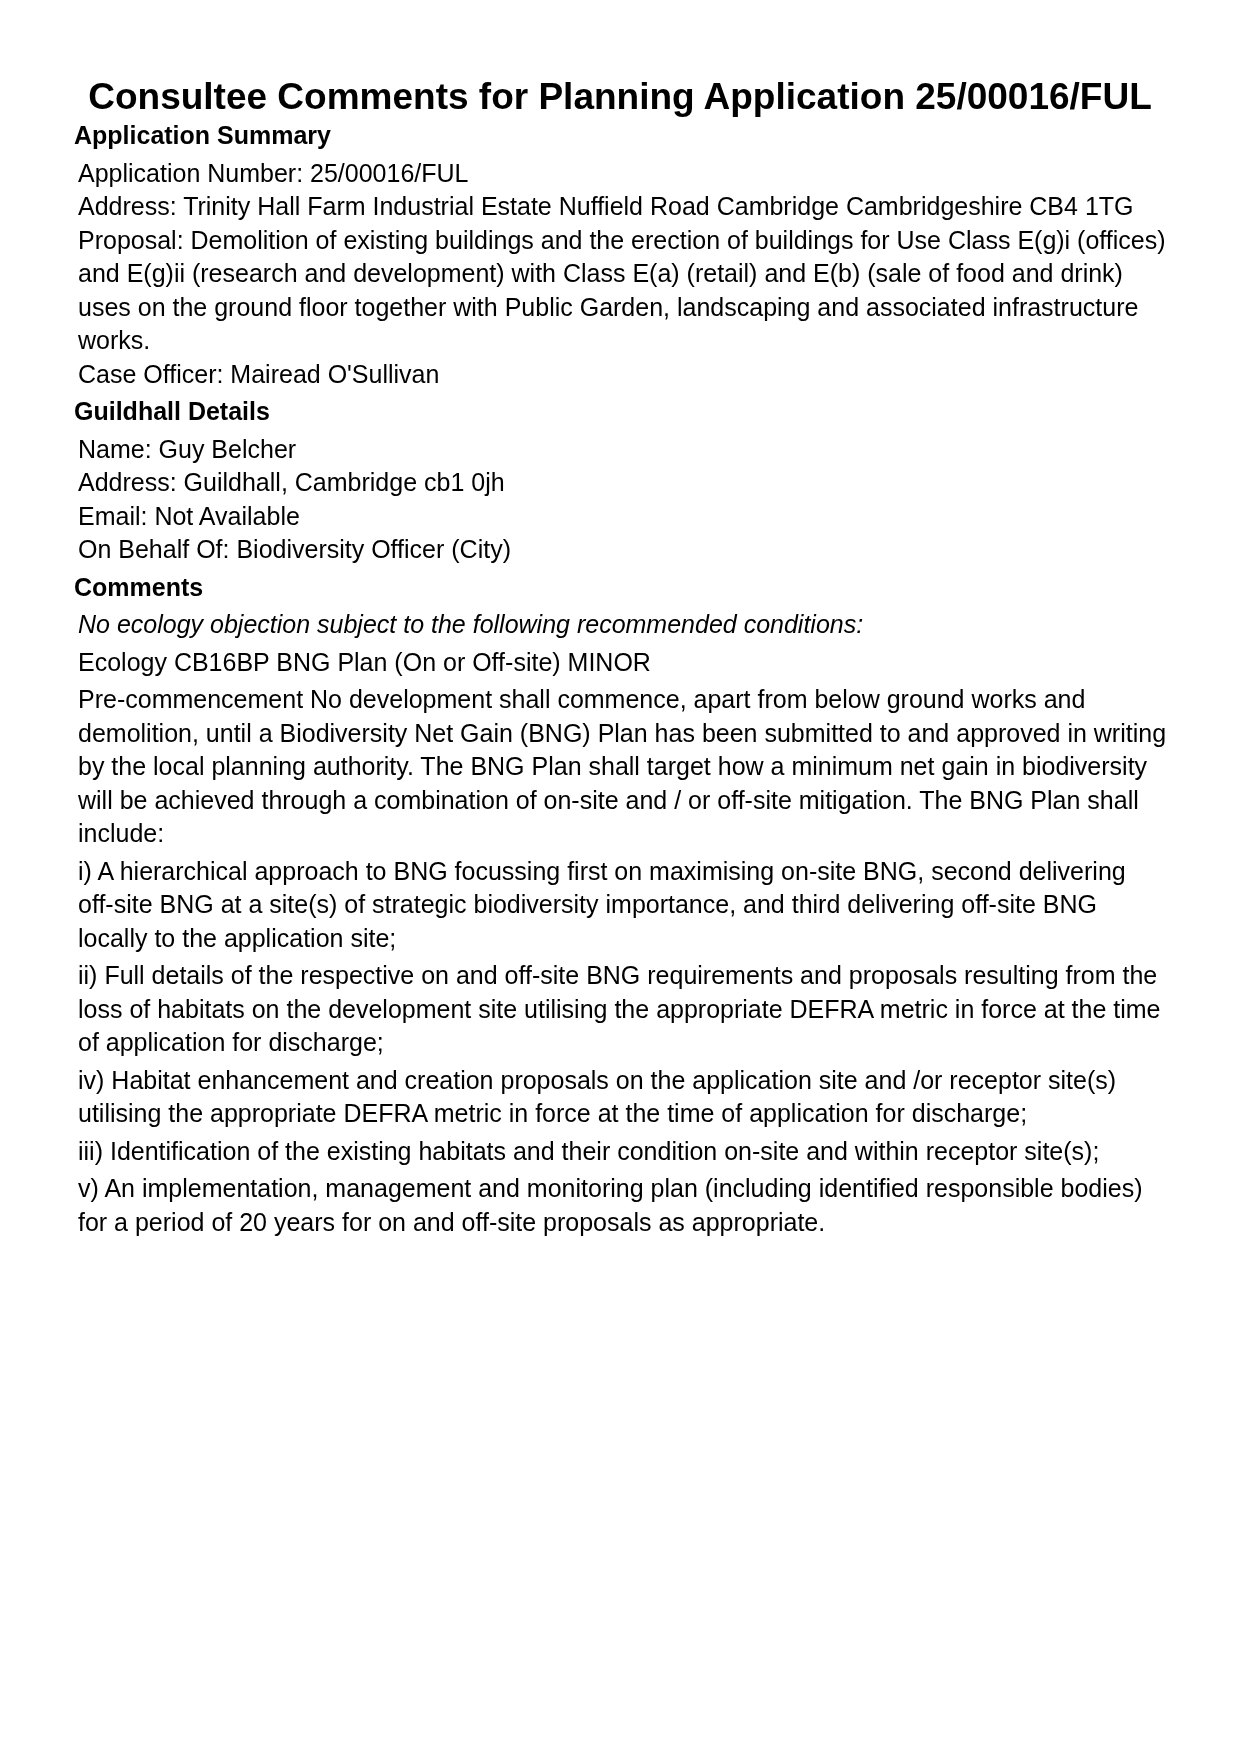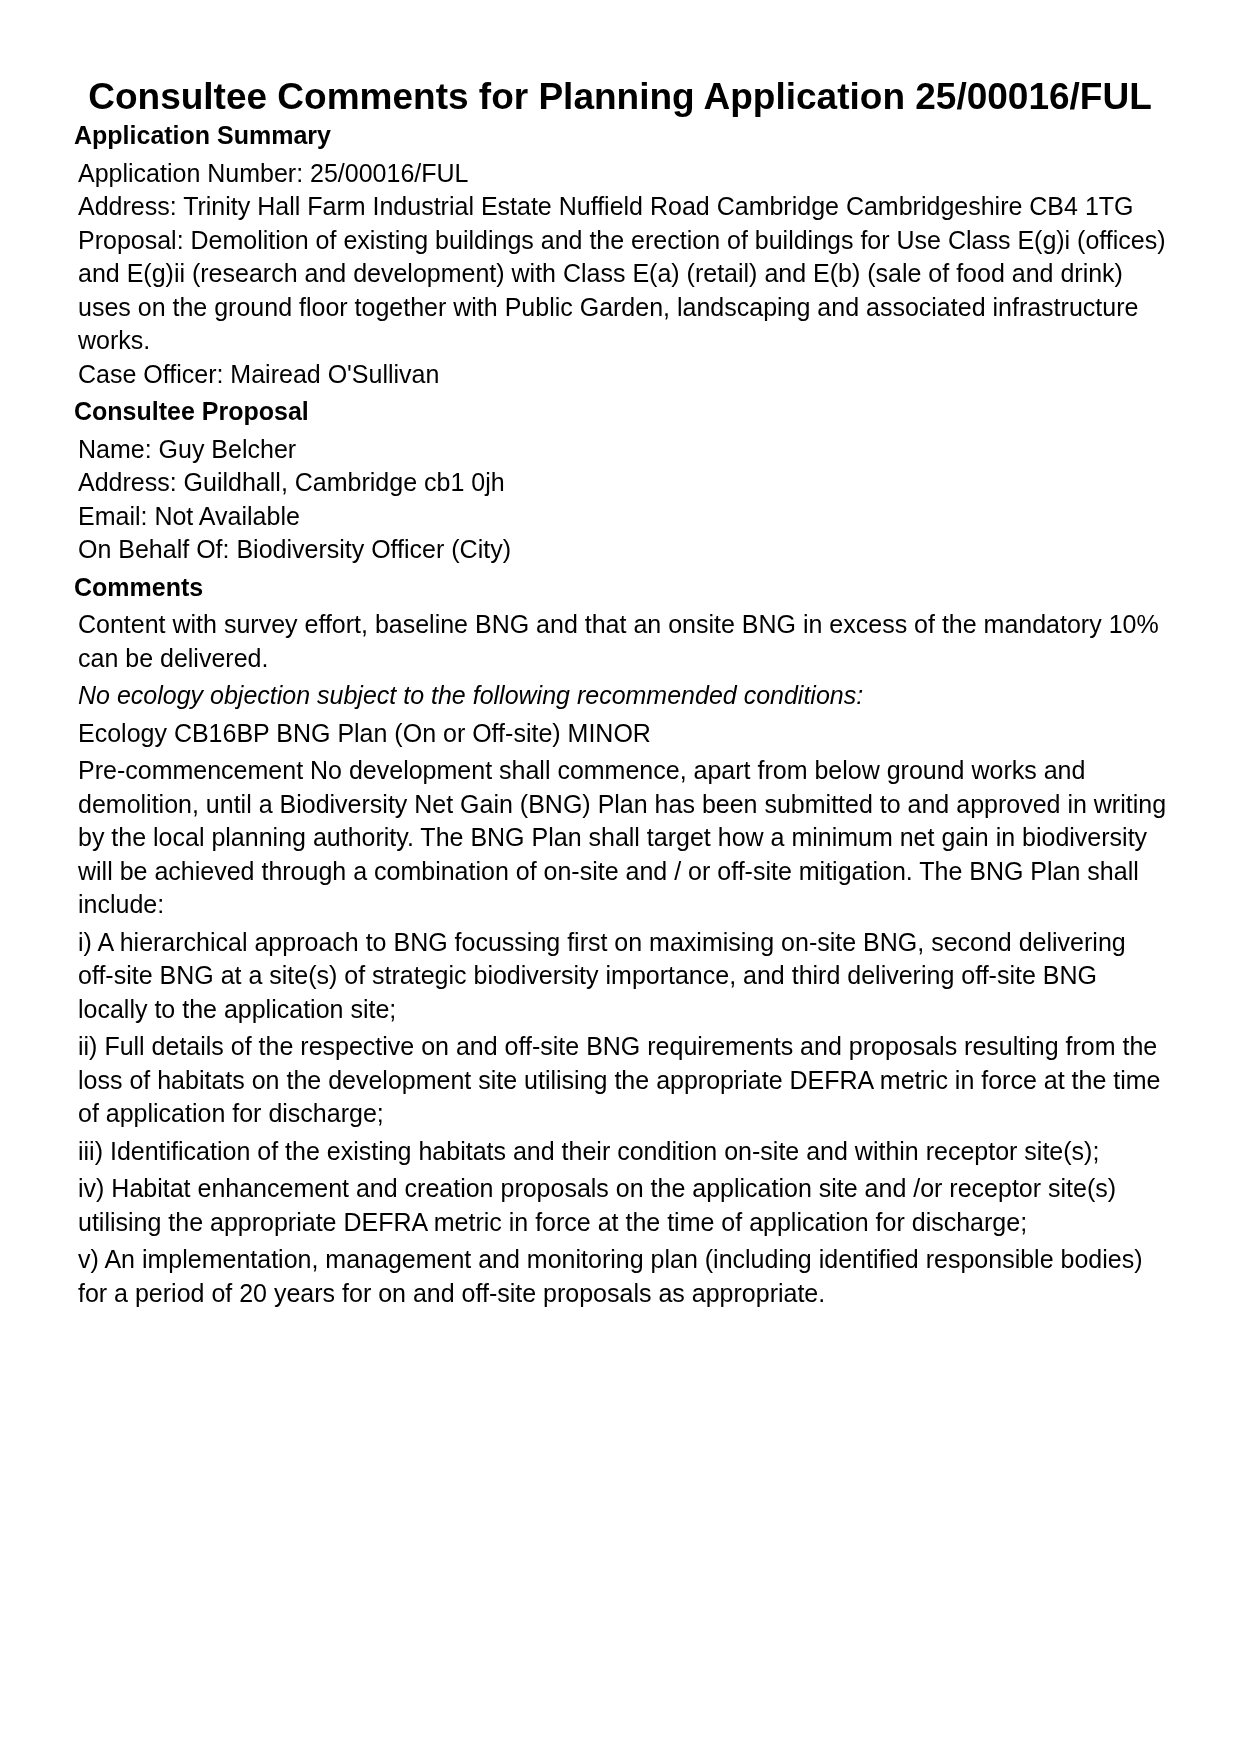--- a/index.html
+++ b/index.html
@@ -58,41 +58,39 @@
 
   <h2 class="section-heading mt-sec-app">Application Summary</h2>
   <p class="doc-par mt-0">Application Number: 25/00016/FUL
 Address: Trinity Hall Farm Industrial Estate Nuffield Road Cambridge Cambridgeshire CB4 1TG
 Proposal: Demolition of existing buildings and the erection of buildings for Use Class E(g)i (offices)
 and E(g)ii (research and development) with Class E(a) (retail) and E(b) (sale of food and drink)
 uses on the ground floor together with Public Garden, landscaping and associated infrastructure
 works.
 Case Officer: Mairead O'Sullivan</p>
 
-  <h2 class="section-heading mt-sec-consultee">Consultee Proposal</h2>
+  <h2 class="section-heading mt-sec-consultee">Guildhall Details</h2>
   <p class="doc-par mt-0">Name: Guy Belcher
 Address: Guildhall, Cambridge cb1 0jh
 Email: Not Available
 On Behalf Of: Biodiversity Officer (City)</p>
 
   <h2 class="section-heading mt-sec-comments">Comments</h2>
-  <p class="doc-par mt-0">Content with survey effort, baseline BNG and that an onsite BNG in excess of the mandatory 10%
-can be delivered.</p>
   <p class="doc-par mt-blank-lg">No ecology objection subject to the following recommended conditions:</p>
   <p class="doc-par mt-blank-md">Ecology CB16BP BNG Plan (On or Off-site) MINOR</p>
   <p class="doc-par mt-par-sm">Pre-commencement No development shall commence, apart from below ground works and
 demolition, until a Biodiversity Net Gain (BNG) Plan has been submitted to and approved in writing
 by the local planning authority. The BNG Plan shall target how a minimum net gain in biodiversity
 will be achieved through a combination of on-site and / or off-site mitigation. The BNG Plan shall
 include:</p>
   <p class="doc-par mt-blank-xl">i) A hierarchical approach to BNG focussing first on maximising on-site BNG, second delivering
 off-site BNG at a site(s) of strategic biodiversity importance, and third delivering off-site BNG
 locally to the application site;</p>
   <p class="doc-par mt-par-xs">ii) Full details of the respective on and off-site BNG requirements and proposals resulting from the
 loss of habitats on the development site utilising the appropriate DEFRA metric in force at the time
 of application for discharge;</p>
-  <p class="doc-par mt-0">iii) Identification of the existing habitats and their condition on-site and within receptor site(s);</p>
   <p class="doc-par mt-par-xxs">iv) Habitat enhancement and creation proposals on the application site and /or receptor site(s)
 utilising the appropriate DEFRA metric in force at the time of application for discharge;</p>
+  <p class="doc-par mt-0">iii) Identification of the existing habitats and their condition on-site and within receptor site(s);</p>
   <p class="doc-par mt-0">v) An implementation, management and monitoring plan (including identified responsible bodies)
 for a period of 20 years for on and off-site proposals as appropriate.</p>
 
 </div>
 
 </body></html>

